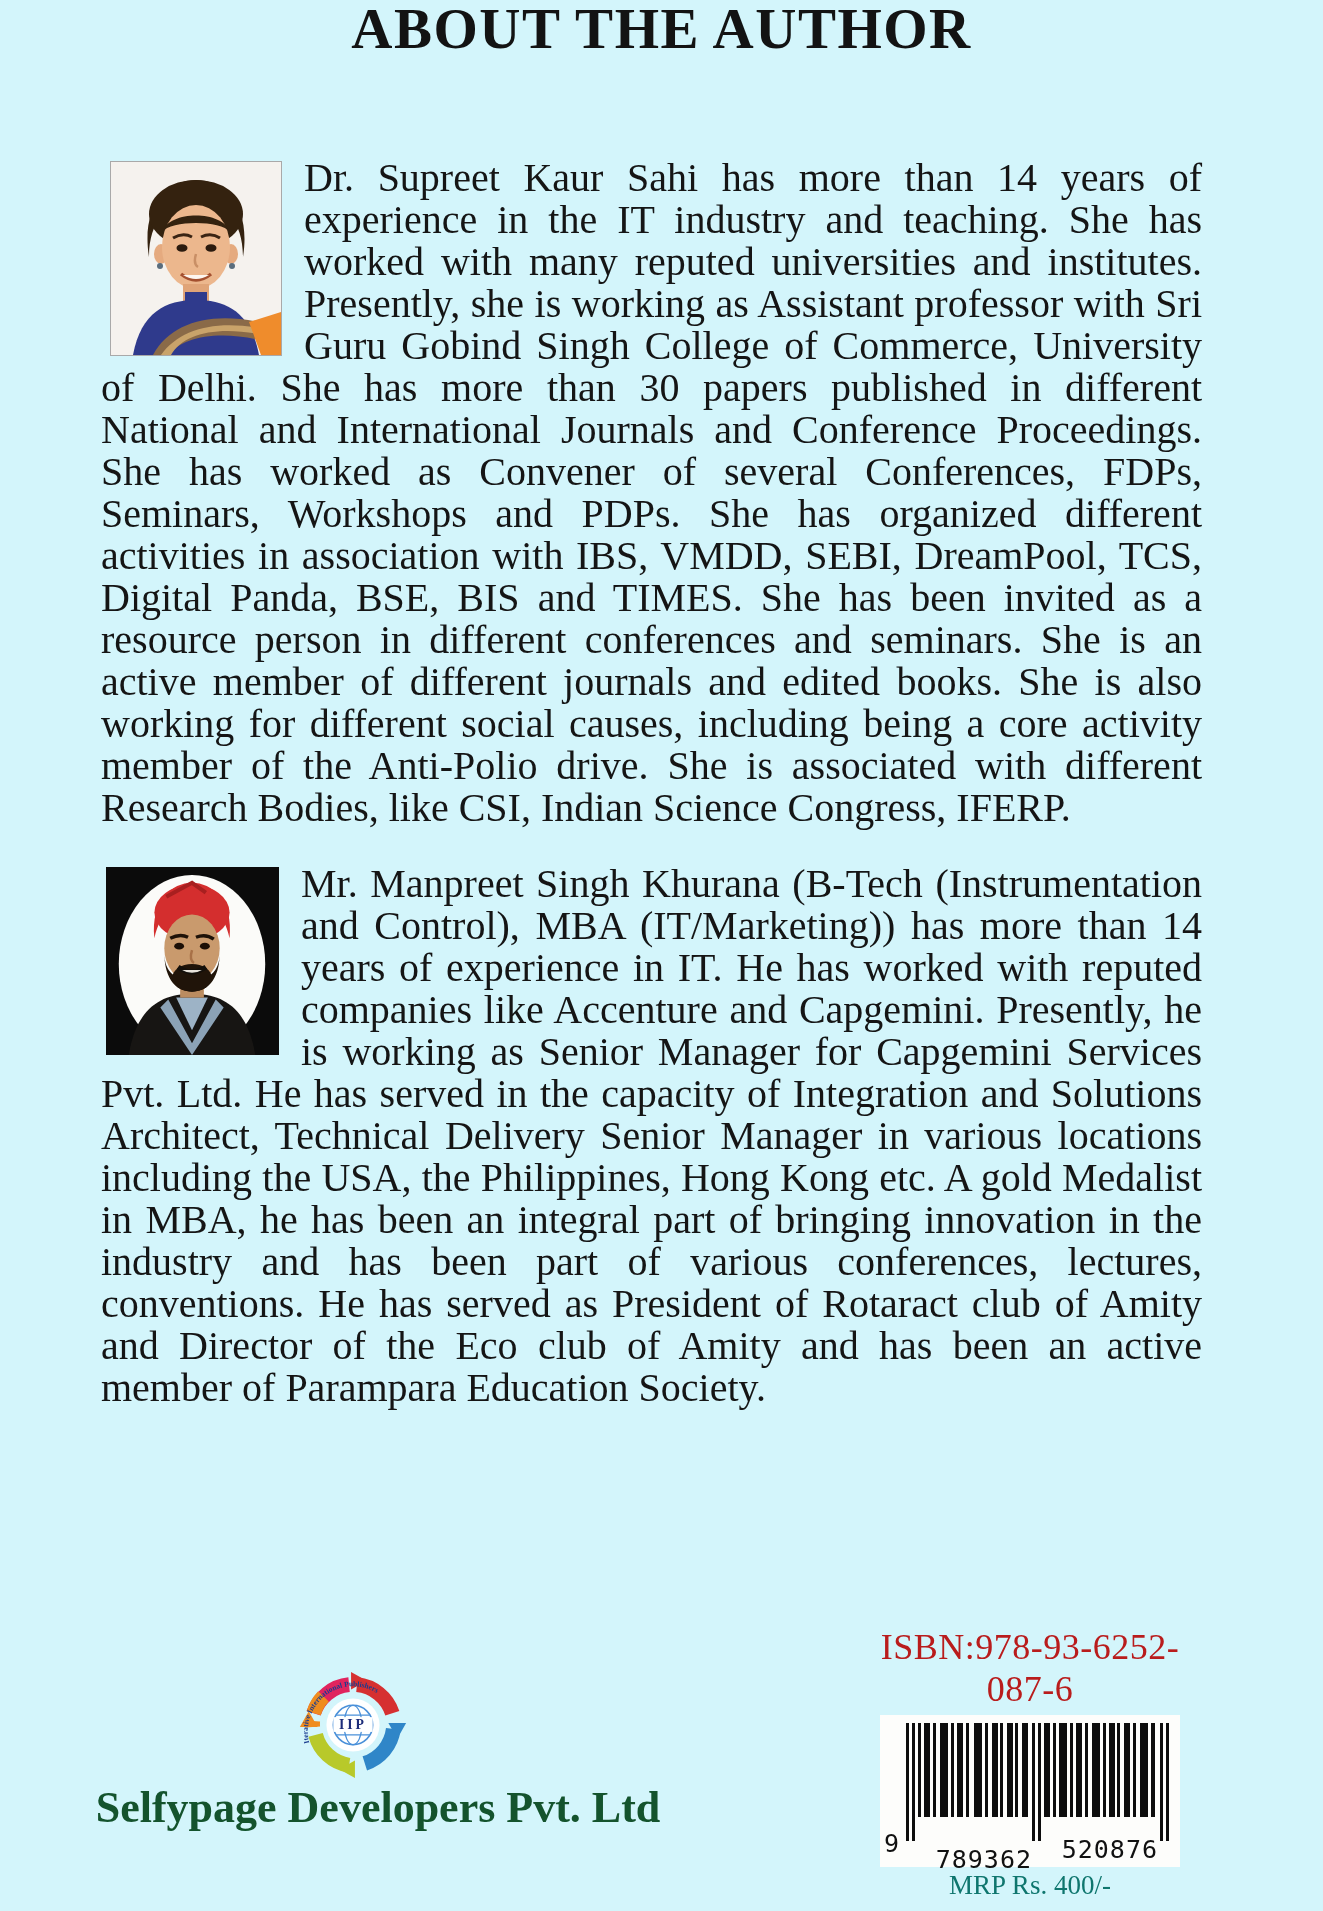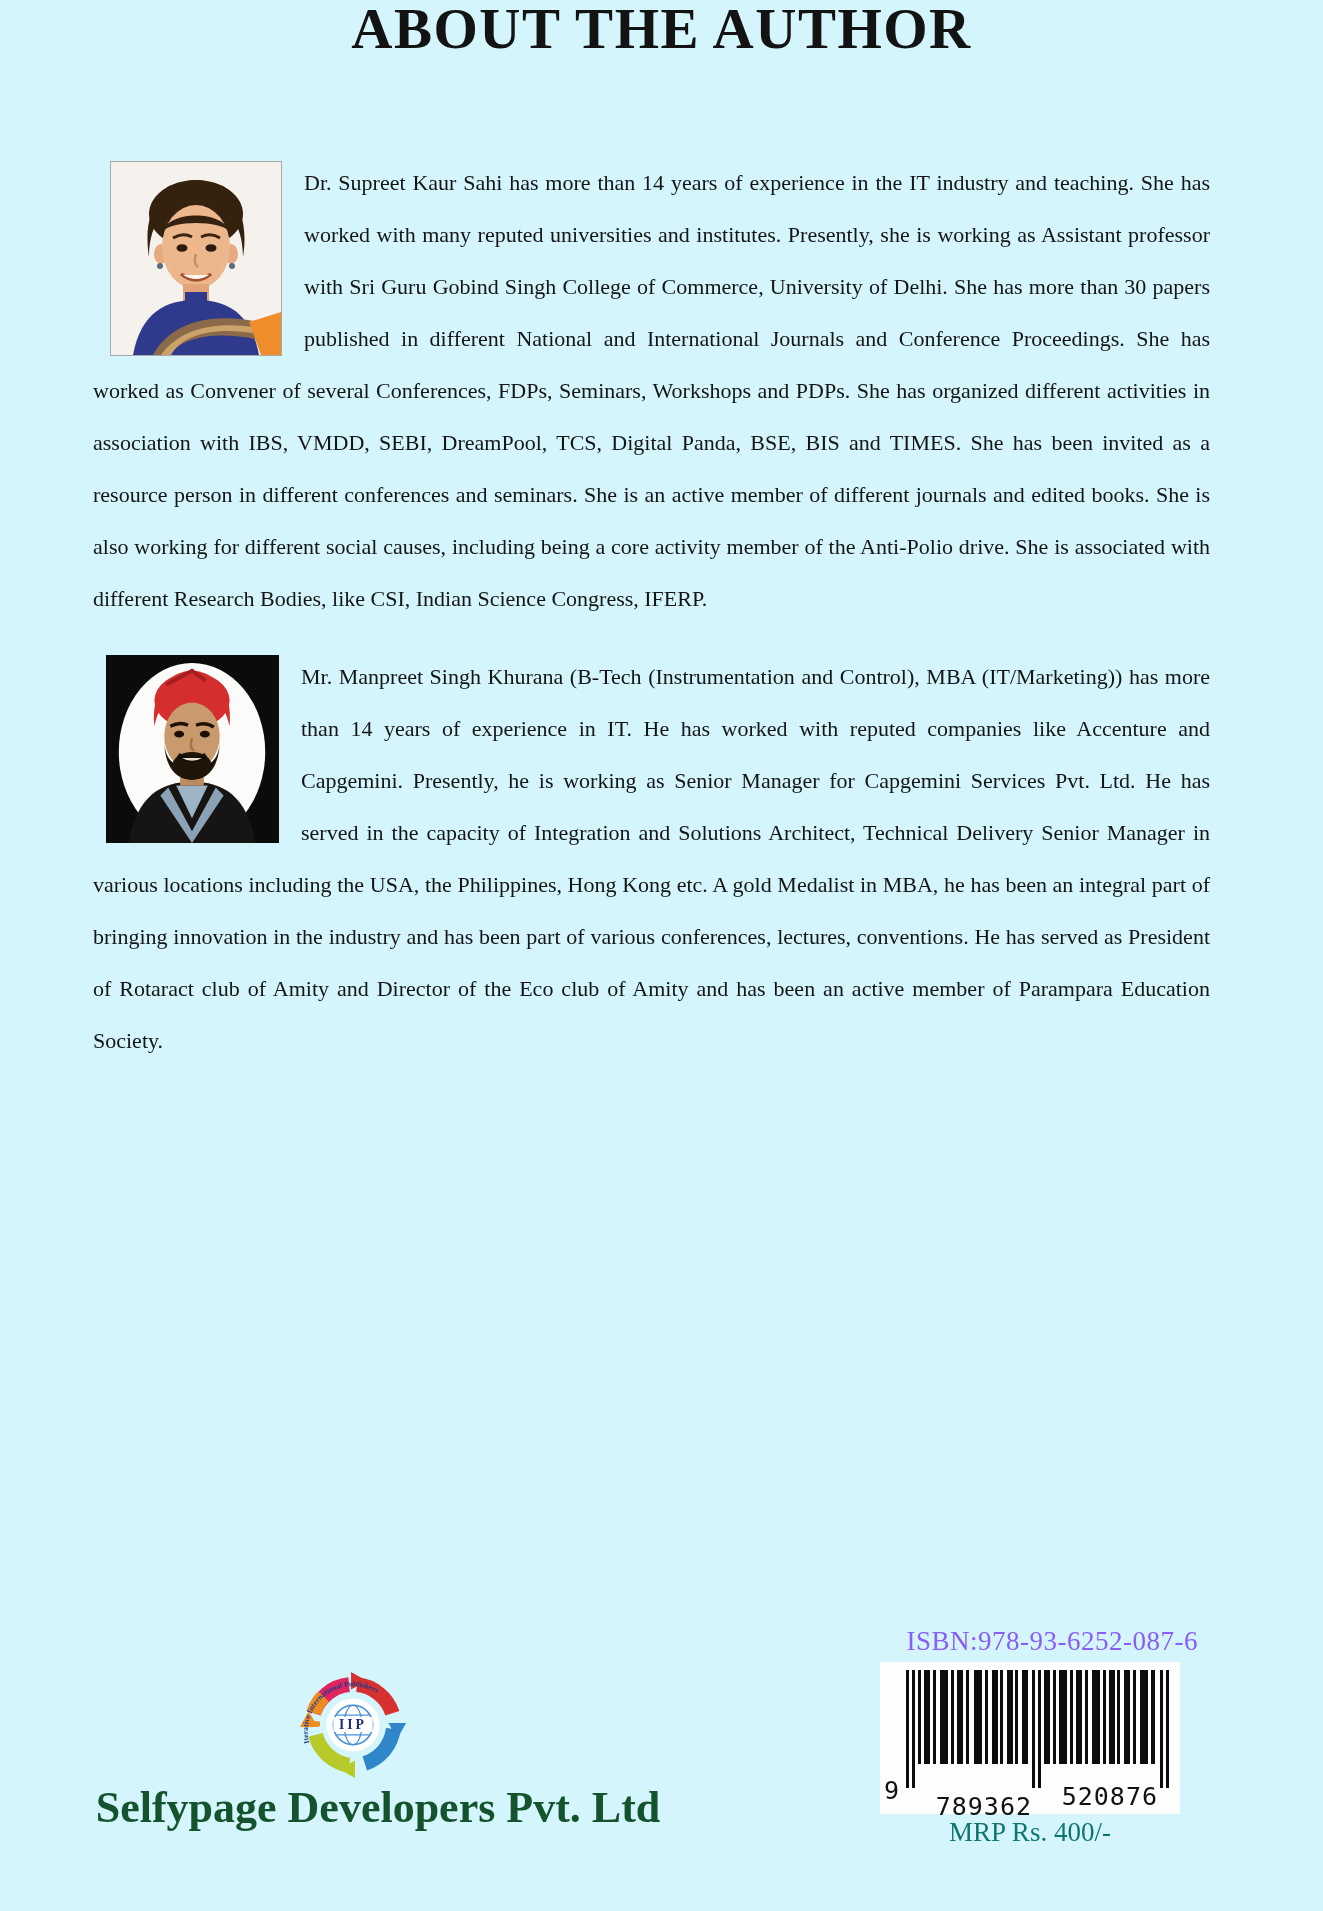--- a/index.html
+++ b/index.html
@@ -21,23 +21,23 @@
     line-height:1.0;
     color:#131313;
   }
   .content{
     margin:100px 113px 0 93px;
   }
   .bio{ }
   .bio + .bio{margin-top:26px;}
   .bio::after{content:"";display:block;clear:both;}
   .bio-text{
-    margin:0;
-    font-size:22px;
-    line-height:52px;
+    margin:8px;
+    font-size:40px;
+    line-height:42px;
     text-align:justify;
   }
   .photo-frame{
     float:left;
   }
   .photo-frame.f1{
     width:170px;height:193px;
     margin:4px 22px 6px 17px;
     border:1px solid #a9a9a9;
     background:#f5f2ee;
@@ -65,24 +65,23 @@
     font-weight:bold;
     color:#14532d;
   }
   .isbn-area{
     position:absolute;
     left:862px;top:1626px;
     width:336px;
     text-align:center;
   }
   .isbn-label{
-    font-size:27px;
-    color:#8b5cf6;
+    font-size:36px;
+    color:#b91c1c;
     letter-spacing:0.5px;
-    text-align:right;
   }
   .barcode-panel{
     position:relative;
     margin:5px auto 0 auto;
     width:300px;height:152px;
     background:#fdfdfb;
   }
   .barcode-panel svg{position:absolute;left:24px;top:8px;}
   .barcode-digits{
     position:absolute;

